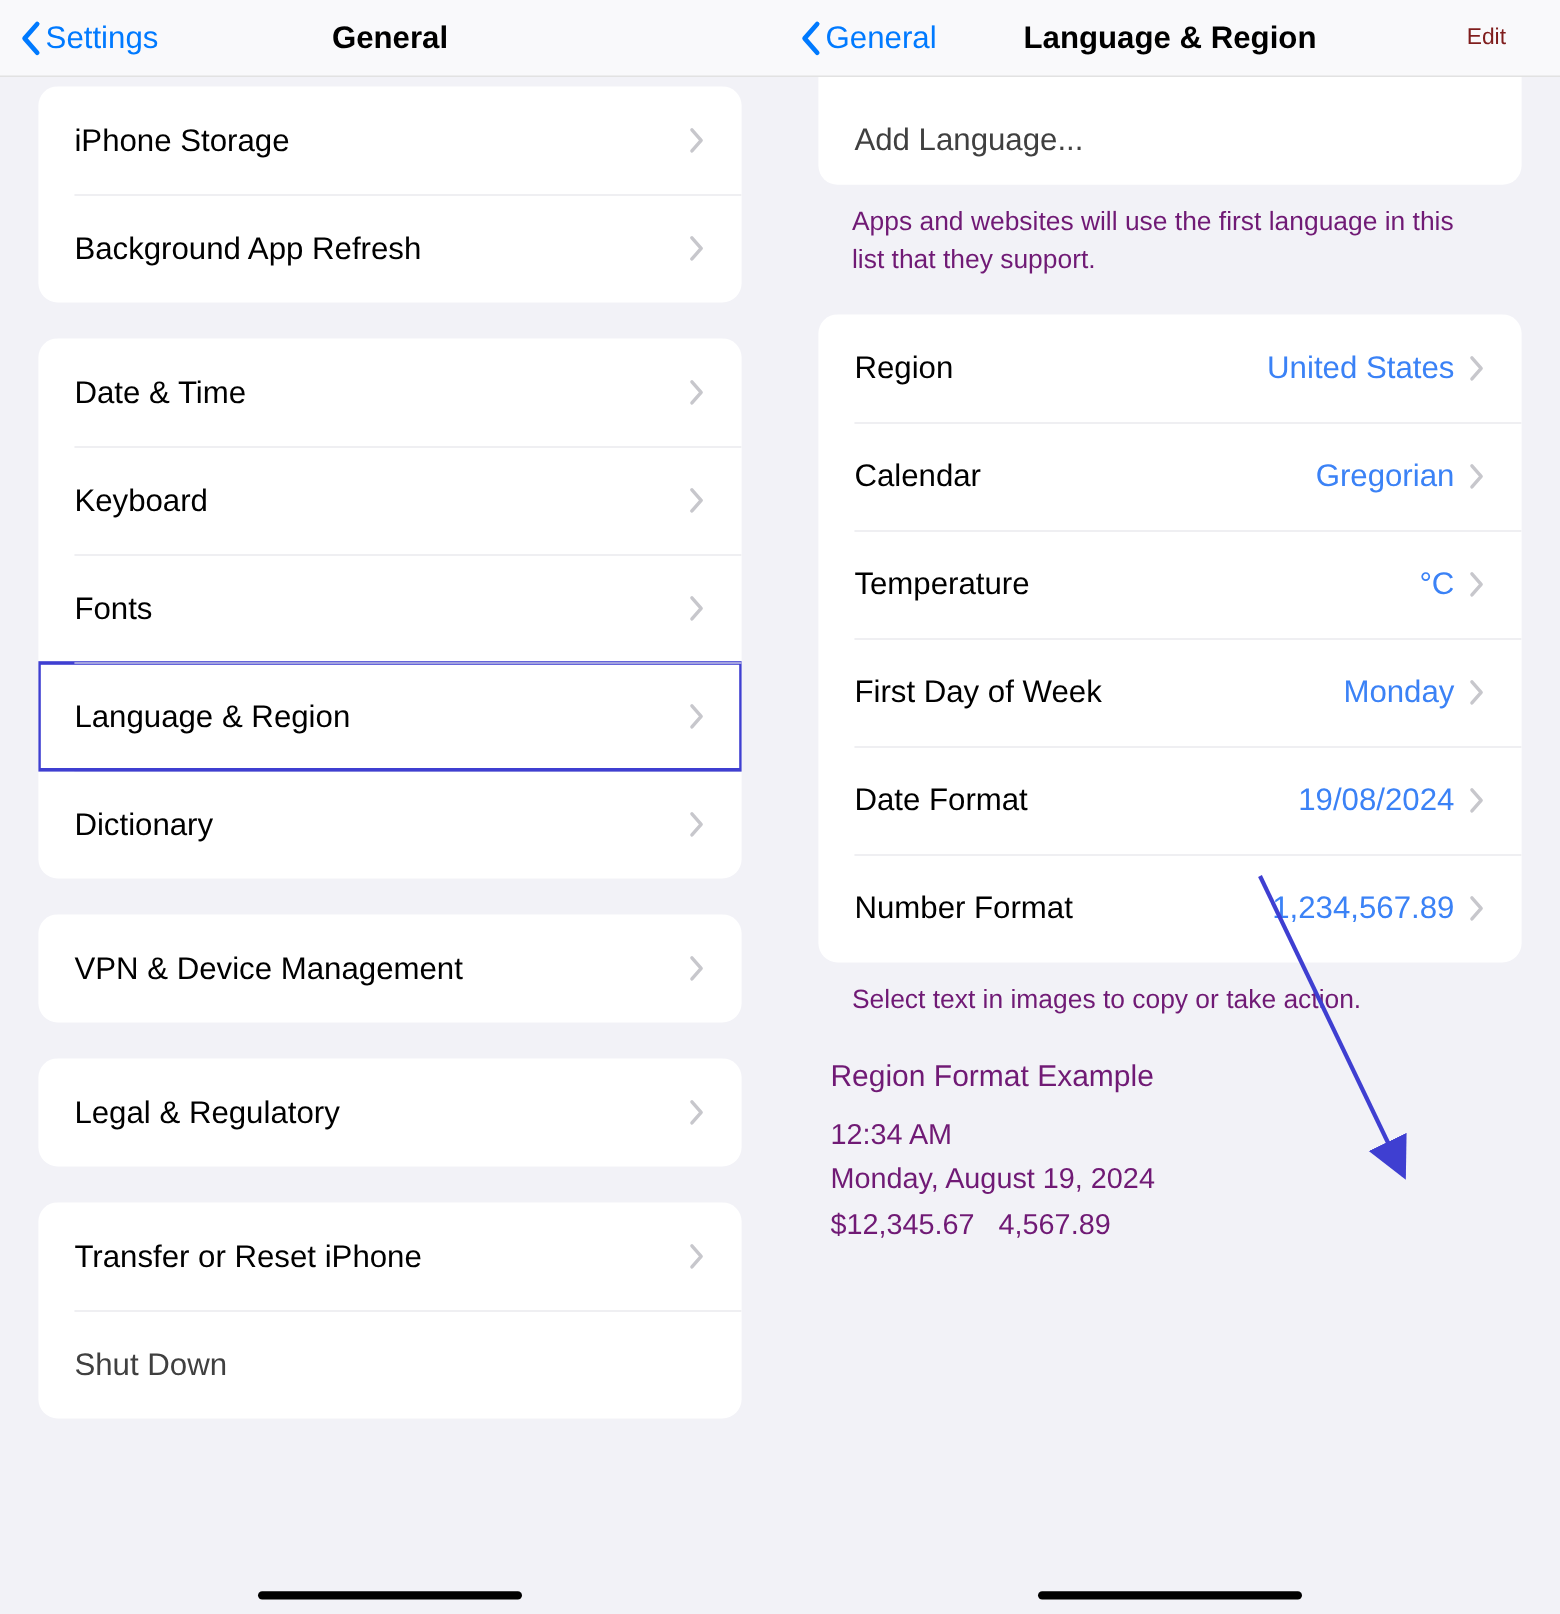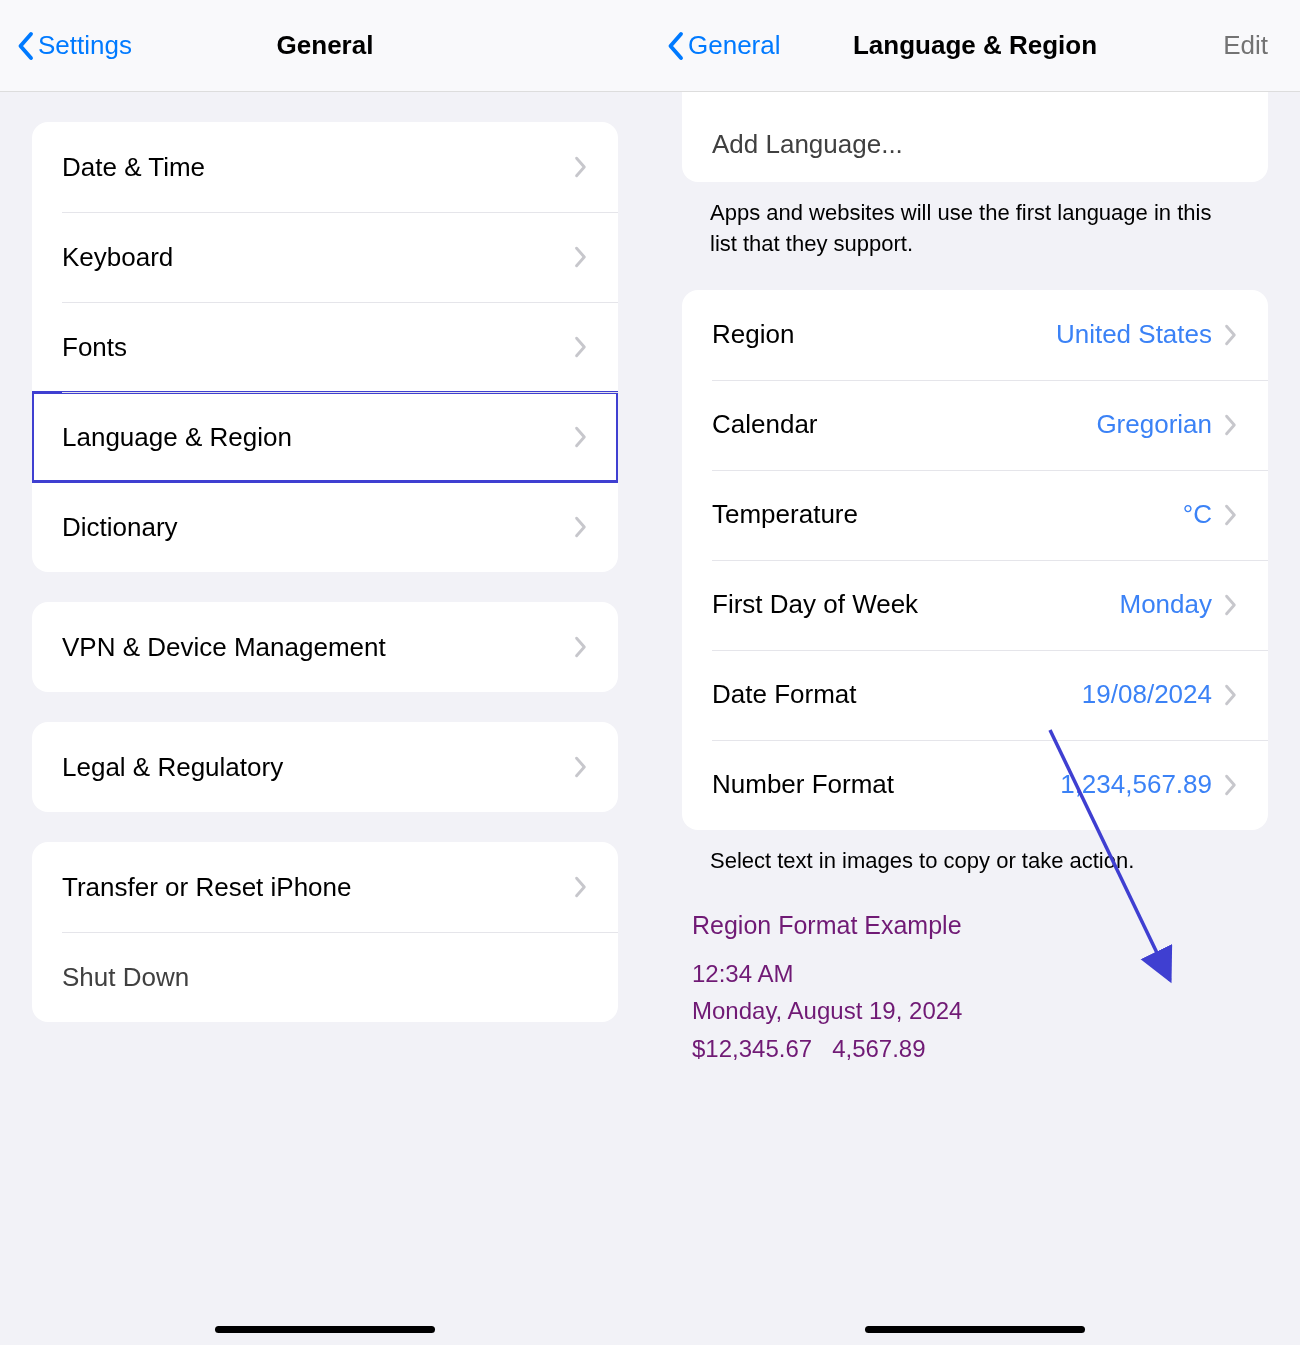--- a/index.html
+++ b/index.html
@@ -13,21 +13,21 @@
     position: relative;
   }
   .screen {
     width: 650px;
     background: #f2f2f7;
     display: flex;
     flex-direction: column;
     position: relative;
   }
   .navbar {
-    height: 92px;
+    height: 64px;
     background: #f9f9fb;
     border-bottom: 1px solid #ddd;
     display: flex;
     align-items: center;
     justify-content: center;
     position: relative;
     padding: 0 4px;
   }
   .nav-back {
     position: absolute;
@@ -42,23 +42,23 @@
     margin-right: 4px;
     display: inline-flex;
   }
   .nav-title {
     font-size: 26px;
     font-weight: 600;
     color: #000;
   }
   .nav-right {
     position: absolute;
-    right: 32px;
-    color: #737373;
-    font-size: 26px;
+    right: 45px;
+    color: #7f1d1d;
+    font-size: 19px;
     cursor: pointer;
   }
   .content {
     flex: 1;
     overflow: visible;
     padding: 0 32px;
   }
   .group {
     background: #fff;
     border-radius: 16px;
@@ -98,21 +98,21 @@
   }
   .chevron-right svg, .chevron-left svg { display: block; }
   .row.link { color: #404040; }
   .row.highlighted {
     outline: 3px solid #3f3fd1;
     outline-offset: -2px;
     z-index: 2;
   }
   .footer-text {
     font-size: 22px;
-    color: #000000;
+    color: #701a75;
     padding: 16px 28px 0 28px;
     line-height: 1.4;
   }
   .toggle {
     width: 72px;
     height: 42px;
     border-radius: 21px;
     background: #34c759;
     position: relative;
   }
@@ -161,20 +161,38 @@
             <path d="M10 2 L3 10 L10 18" stroke="#007aff" stroke-width="2.6" fill="none" stroke-linecap="round" stroke-linejoin="round"></path>
           </svg>
       </span>
       <span>Settings</span>
     </div>
     <div class="nav-title">General</div>
   </div>
 
   <div class="content">
 
+    <div class="group first-left">
+      <div class="row">
+        <span class="label">iPhone Storage</span>
+        <span class="chevron-right">
+          <svg width="14" height="22" viewBox="0 0 12 20">
+              <path d="M2 2 L9 10 L2 18" stroke="#c7c7cc" stroke-width="2.6" fill="none" stroke-linecap="round" stroke-linejoin="round"></path>
+            </svg>
+        </span>
+      </div>
+      <div class="row">
+        <span class="label">Background App Refresh</span>
+        <span class="chevron-right">
+          <svg width="14" height="22" viewBox="0 0 12 20">
+              <path d="M2 2 L9 10 L2 18" stroke="#c7c7cc" stroke-width="2.6" fill="none" stroke-linecap="round" stroke-linejoin="round"></path>
+            </svg>
+        </span>
+      </div>
+    </div>
 
     <div class="group">
       <div class="row">
         <span class="label">Date &amp; Time</span>
         <span class="chevron-right">
             <svg width="14" height="22" viewBox="0 0 12 20">
               <path d="M2 2 L9 10 L2 18" stroke="#c7c7cc" stroke-width="2.6" fill="none" stroke-linecap="round" stroke-linejoin="round"></path>
             </svg>
           </span>
       </div>

